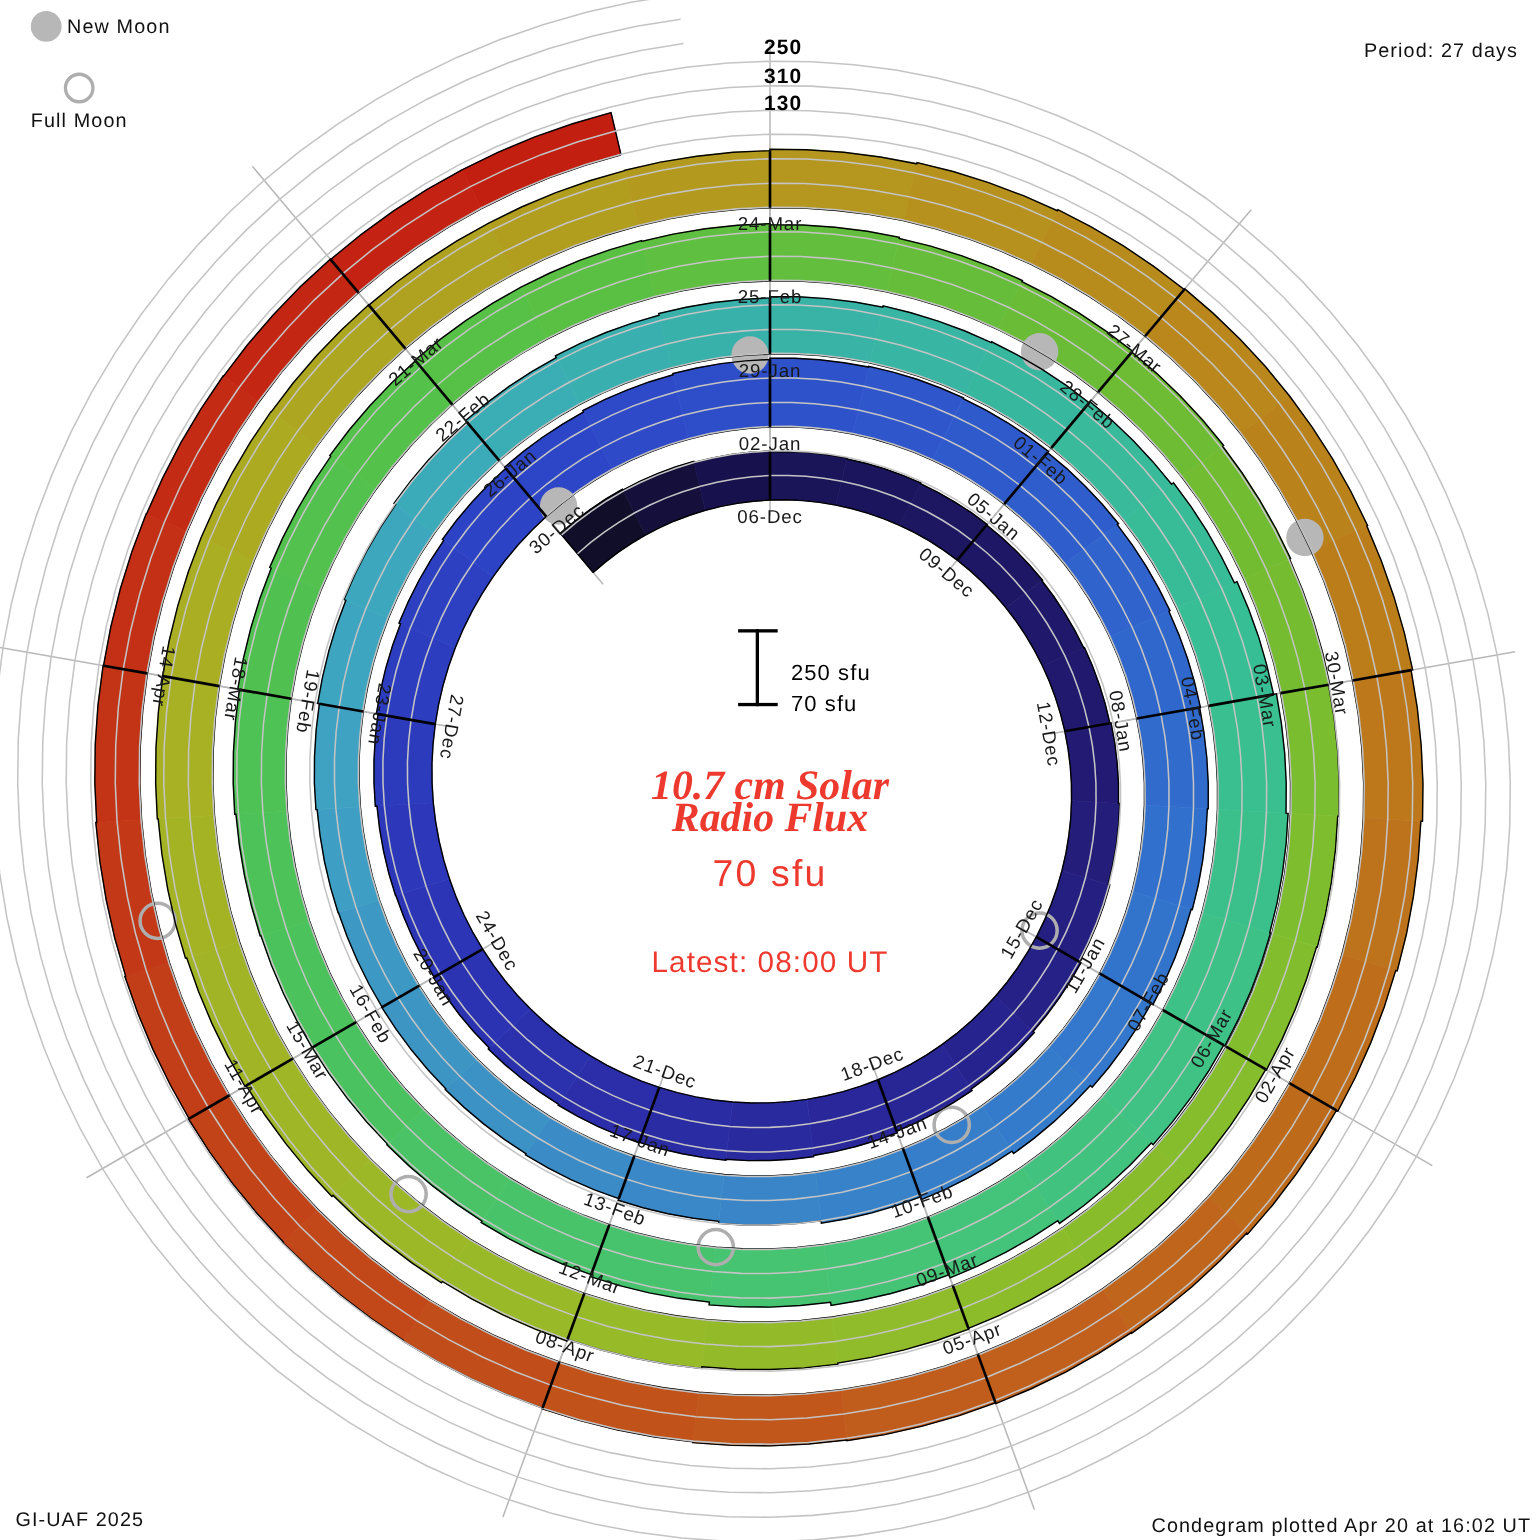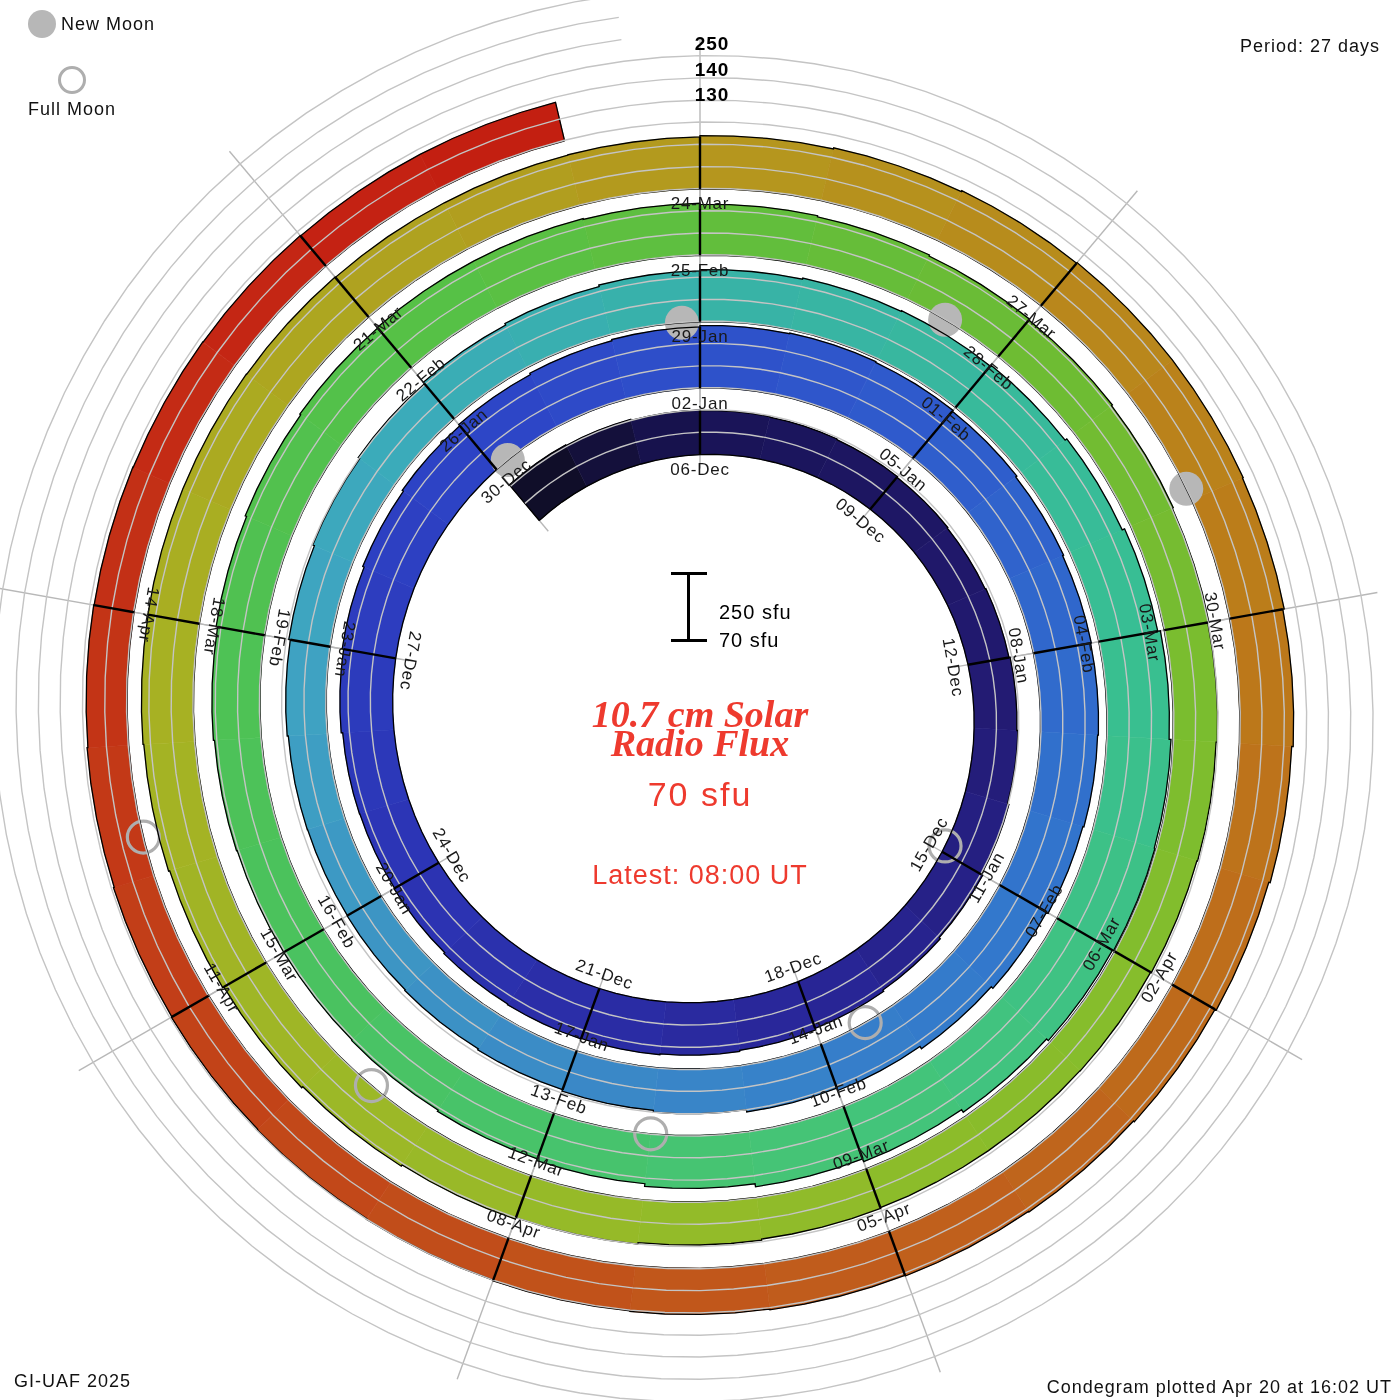--- a/index.html
+++ b/index.html
@@ -323,21 +323,21 @@
     <div class="legend-label">New Moon</div>
   </div>
   <div class="ov legend-row" style="left:28px;top:66px;flex-direction:column;">
     <div class="moon-dot full"></div>
     <div class="legend-label">Full Moon</div>
   </div>
 
   <div class="ov corner" style="right:20px;top:20px;margin-top:16px;">Period: 27 days</div>
 
   <div class="ov axis-lab" style="left:677px;top:33px;">250</div>
-  <div class="ov axis-lab" style="left:677px;top:59px;">140</div>
+  <div class="ov axis-lab" style="left:677px;top:59px;">310</div>
   <div class="ov axis-lab" style="left:677px;top:84px;">130</div>
 
   <div class="sbar" style="left:671px;top:572px;width:36px;height:3px;"></div>
   <div class="sbar" style="left:687px;top:572px;width:3px;height:70px;"></div>
   <div class="sbar" style="left:671px;top:639px;width:36px;height:3px;"></div>
   <div class="scale-lab" style="left:719px;top:563px;margin-top:38px;">250 sfu</div>
   <div class="scale-lab" style="left:719px;top:629px;">70 sfu</div>
 
   <div class="center-red ttl" style="top:698px;">10.7 cm Solar</div>
   <div class="center-red ttl" style="top:727px;">Radio Flux</div>

